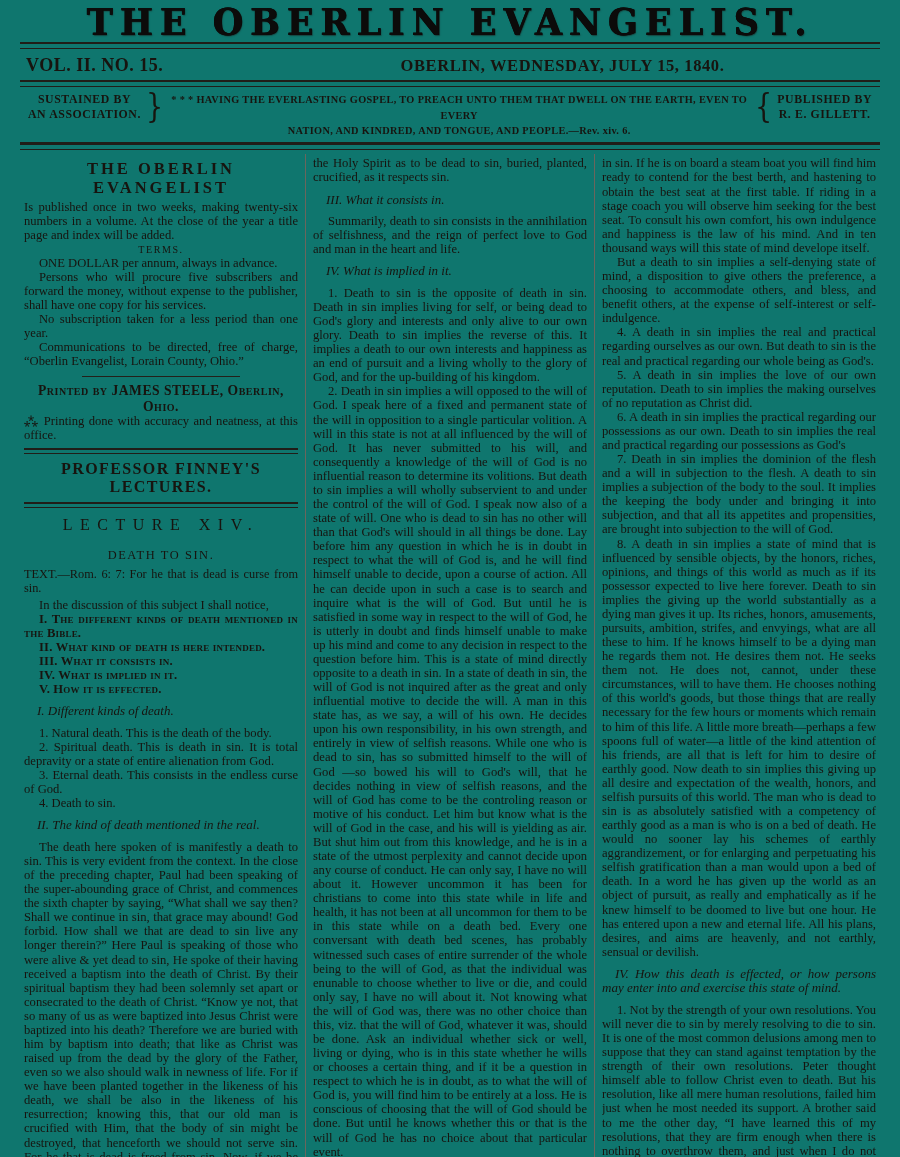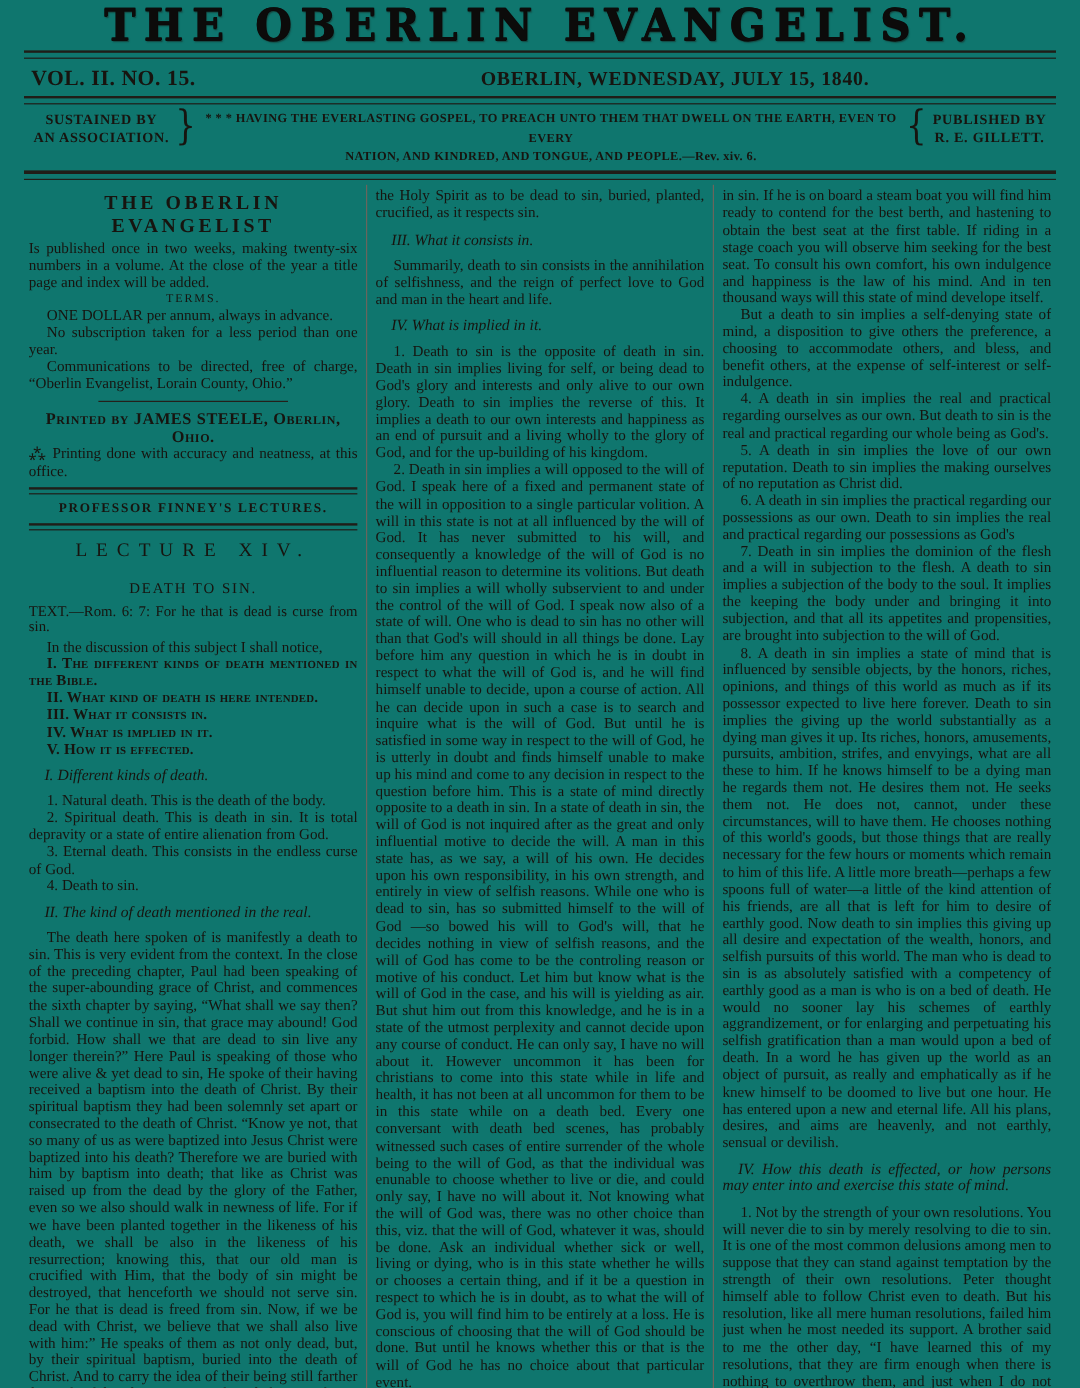--- a/index.html
+++ b/index.html
@@ -31,21 +31,21 @@
   .col{flex:1;min-width:0;font-size:12.6px;line-height:1.118;text-align:justify;overflow:hidden;padding-top:2px;}
   .colsep{width:1px;background:#6a655c;margin:0 7px;}
   
   .bk-h1{font-size:16.5px;font-weight:700;letter-spacing:3px;text-align:center;text-indent:0;margin:4px 0 3px;}
   .bk-p{text-indent:15px;margin:0;}
   .bk-pn{text-indent:0;margin:0;}
   .bk-csc{text-align:center;font-size:10px;letter-spacing:1.6px;margin:1px 0;text-indent:0;}
   .bk-c{text-align:center;font-variant:small-caps;font-size:13.6px;letter-spacing:.5px;margin:2px 0 0;text-indent:0;font-weight:600;}
   .bk-rule{border-top:1.9px solid #24201a;width:58%;margin:8px auto 6px;height:0;}
   .bk-rule2{height:3px;border-top:2.4px solid #201d18;border-bottom:1px solid #201d18;margin:6px 0;}
-  .bk-boxh{text-align:center;font-weight:700;font-size:11px;letter-spacing:1.4px;margin:2px 0;text-indent:0;}
+  .bk-boxh{text-align:center;font-weight:700;font-size:16px;letter-spacing:1.4px;margin:2px 0;text-indent:0;}
   .bk-lecture{text-align:center;font-size:16px;letter-spacing:7.5px;margin:8px 0 3px;text-indent:0;}
   .bk-sub{text-align:center;font-size:12.4px;letter-spacing:1.6px;margin:16px 0 5px;text-indent:0;}
   .bk-tx{text-indent:0;font-size:12.3px;margin:0 0 2px;}
   .bk-sc{font-variant:small-caps;text-indent:15px;margin:0;font-weight:600;letter-spacing:.2px;}
   .bk-ih{font-style:italic;text-indent:13px;margin:8px 0 7px;font-size:13px;}
 </style>
 </head>
 <body>
 
 <div class="page">
@@ -75,20 +75,21 @@
     </div>
     <div class="rule2x thick"></div>
   </header>
 
   <main class="columns">
     <section class="col">
         <div class="bk-h1">THE OBERLIN EVANGELIST</div>
         <div class="bk-pn">Is published once in two weeks, making twenty-six numbers in a volume.  At the close of the year a title page and index will be added.</div>
         <div class="bk-csc">TERMS.</div>
         <div class="bk-p">ONE DOLLAR per annum, always in advance.</div>
+        <div class="bk-p">Persons who will procure five subscribers and forward the money, without expense to the publisher, shall have one copy for his services.</div>
         <div class="bk-p">No subscription taken for a less period than one year.</div>
         <div class="bk-p">Communications to be directed, free of charge, “Oberlin Evangelist, Lorain County, Ohio.”</div>
         <div class="bk-rule"></div>
         <div class="bk-c">Printed by JAMES STEELE, Oberlin, Ohio.</div>
         <div class="bk-pn">⁂ Printing done with accuracy and neatness, at this office.</div>
         <div class="bk-rule2"></div>
         <div class="bk-boxh">PROFESSOR FINNEY'S LECTURES.</div>
         <div class="bk-rule2"></div>
         <div class="bk-lecture">LECTURE XIV.</div>
         <div class="bk-sub">DEATH TO SIN.</div>

